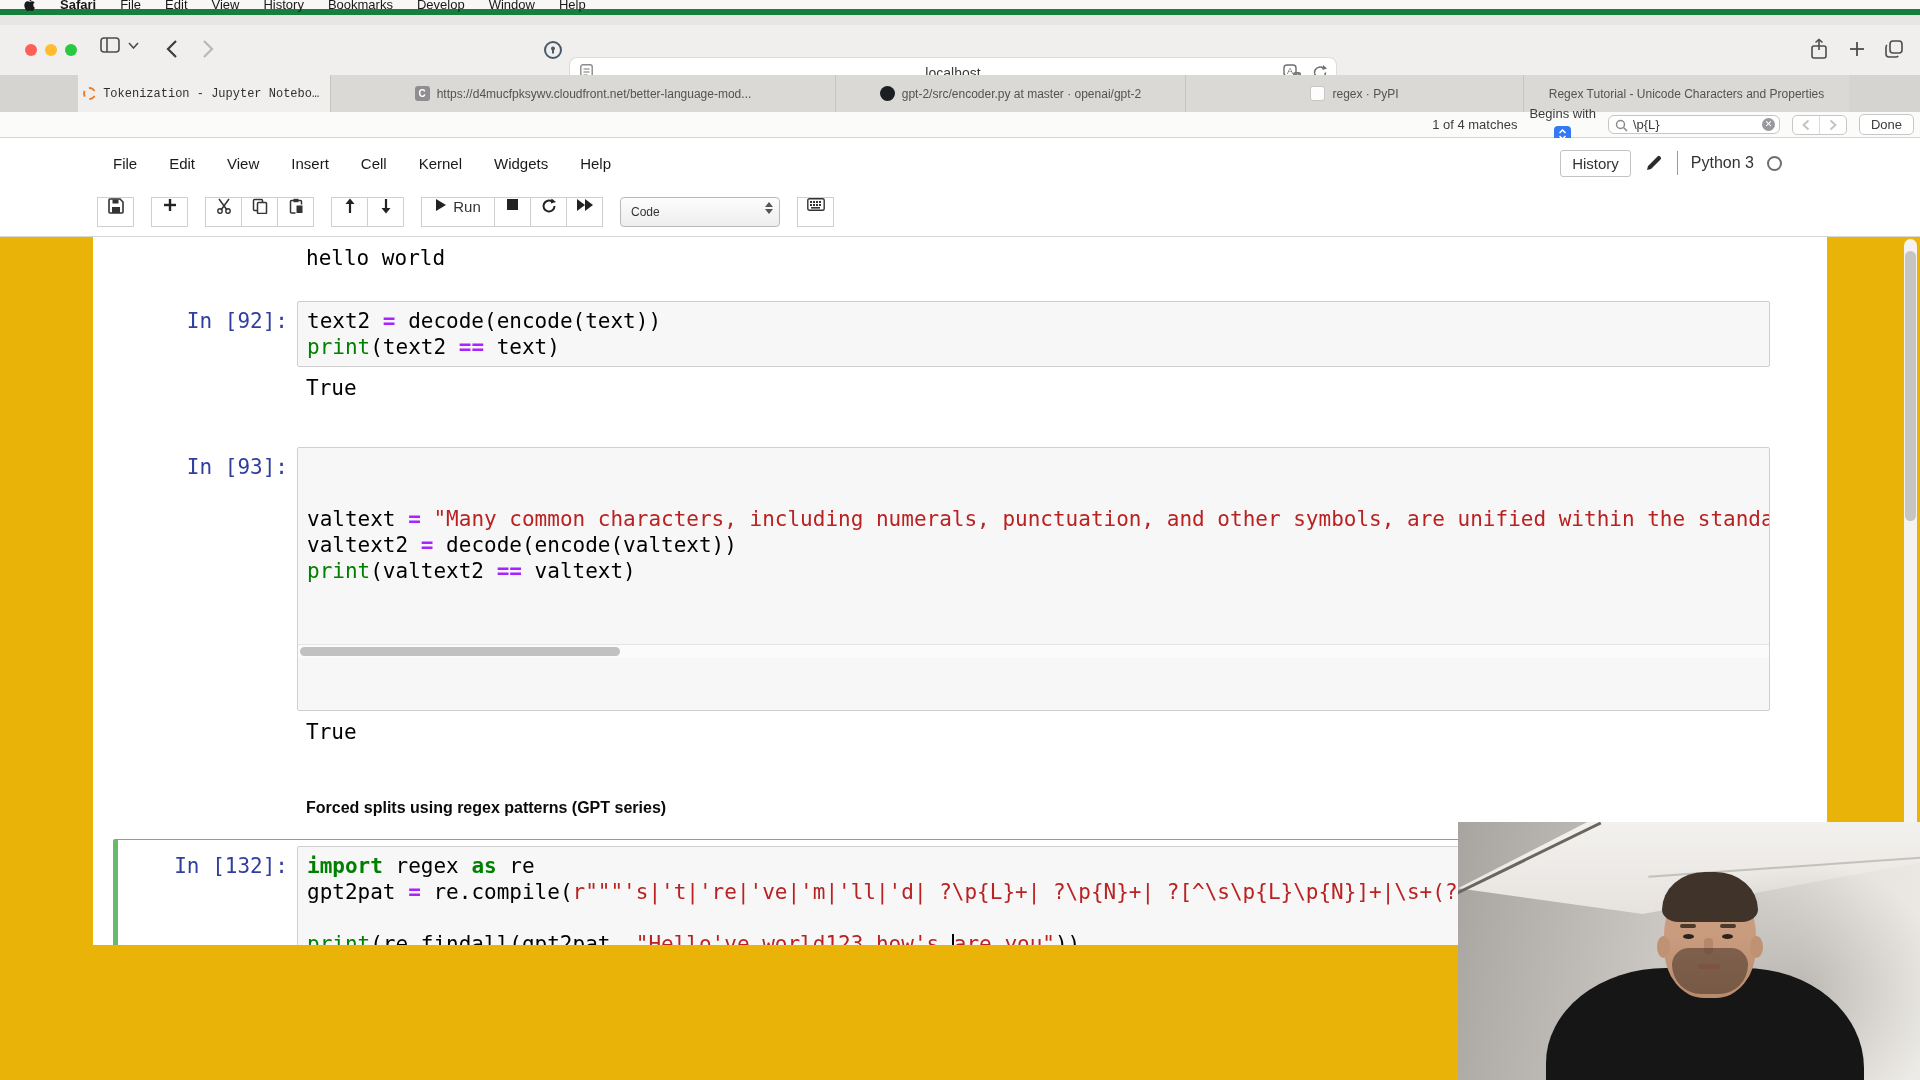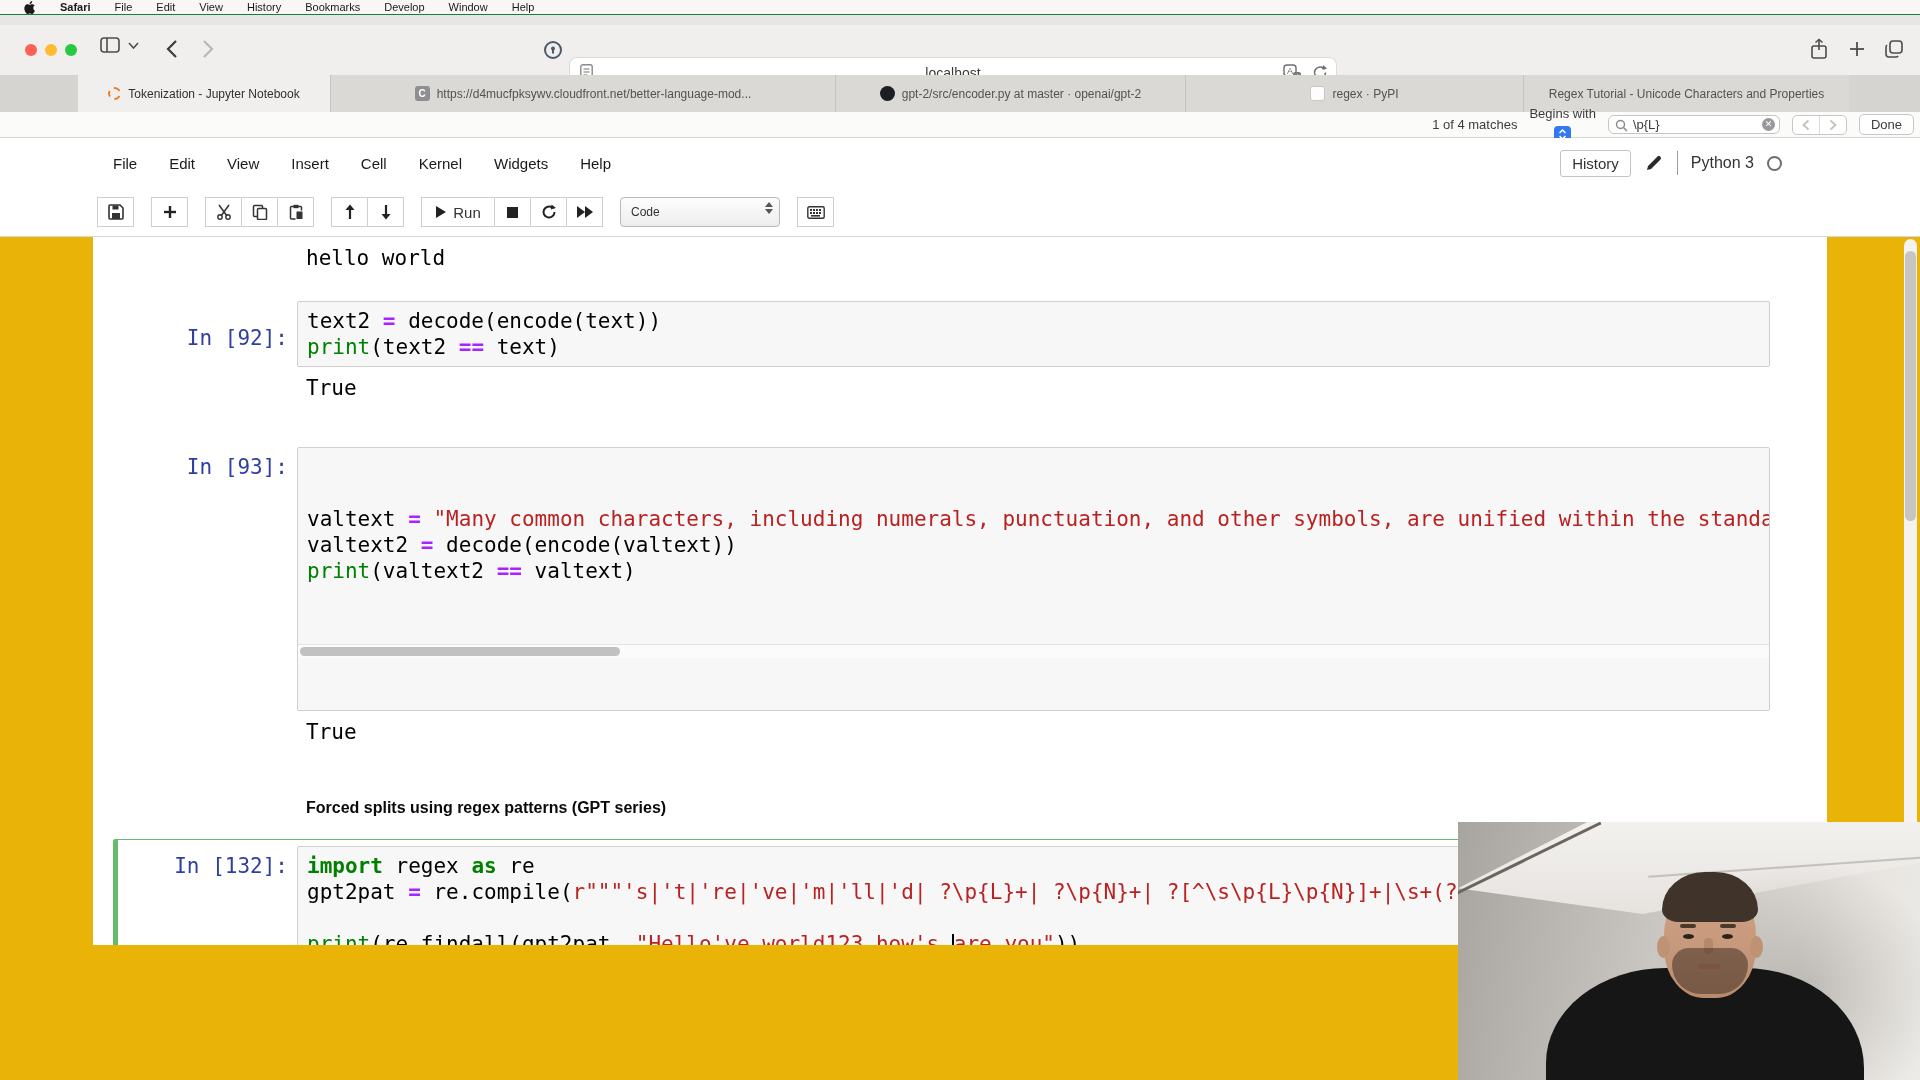--- a/index.html
+++ b/index.html
@@ -2,22 +2,22 @@
 <html><head>
 <meta charset="utf-8">
 <style>
   html,body{margin:0;padding:0;}
   body{width:1920px;height:1080px;overflow:hidden;background:#e7e6e4;
        font-family:"Liberation Sans",sans-serif;-webkit-font-smoothing:antialiased;}
   .screen{position:relative;width:1920px;height:1080px;background:#e7e6e4;}
 
   
   .menubar{position:absolute;left:0;top:0;width:100%;height:15px;background:#f8f7f5;
-           border-bottom:1px solid #15803d;display:flex;align-items:center;gap:24px;
-           padding-left:22px;box-sizing:border-box;font-size:11px;color:#191919;}
+           border-bottom:6px solid #15803d;display:flex;align-items:center;gap:24px;
+           padding-left:22px;box-sizing:border-box;font-size:13px;color:#191919;}
   .menubar .apple{width:14px;height:15px;display:inline-block;}
   .menubar .app{font-weight:bold;}
   .menubar span{white-space:nowrap;}
 
   
   .sftoolbar{position:absolute;left:0;top:25px;width:100%;height:50px;background:#f0efed;
              border-bottom:1px solid #d2d0cd;}
   .tl{position:absolute;top:19px;width:12px;height:12px;border-radius:50%;}
   .tl.red{left:25px;background:#FF5F57;}
   .tl.yellow{left:45px;background:#FEBC2E;}
@@ -29,21 +29,21 @@
   .urlfield .reader{position:absolute;left:10px;top:6px;}
   .urlfield .right-icons{position:absolute;right:8px;top:6px;display:flex;gap:10px;}
 
   
   .tabbar{position:absolute;left:0;top:75px;width:100%;height:37px;background:#d6d4d1;
           border-bottom:1px solid #c2c0bd;}
   .tab{position:absolute;top:0;height:37px;display:flex;align-items:center;justify-content:center;
        gap:7px;font-size:12px;color:#535353;box-sizing:border-box;overflow:hidden;white-space:nowrap;
        background:#dbd9d6;border-left:1px solid #c6c4c1;}
   .tab .lbl{overflow:hidden;text-overflow:ellipsis;max-width:88%;}
-  .tab.active{background:#f0efed;border-left:none;color:#303030;}
+  .tab.active{background:#f0efed;border-left:none;color:#303030;font-family:Liberation Mono, monospace;}
   .fav{flex:0 0 auto;width:15px;height:15px;display:inline-block;}
   .fav.jupyter{width:13px;height:13px;border:2px dashed #ED7B23;border-radius:50%;box-sizing:border-box;}
   .fav.cloudfront{background:#8e8e93;border-radius:3px;color:#fff;font-size:10px;font-weight:bold;
                   text-align:center;line-height:15px;}
   .fav.github{background:#1b1f23;border-radius:50%;}
   .fav.pypi{background:#fdfdfd;border:1px solid #c9c7c4;border-radius:3px;box-sizing:border-box;}
 
   
   .findbar{position:absolute;left:0;top:112px;width:100%;height:26px;background:#fbfbfa;
            border-bottom:1px solid #d8d6d3;display:flex;align-items:center;justify-content:flex-end;
@@ -69,21 +69,21 @@
   .jp-right{margin-left:auto;display:flex;align-items:center;gap:13px;padding-right:138px;font-size:16px;color:#333;}
   .trusted{border:1px solid #c3c3c3;border-radius:3px;padding:4px 11px;font-size:15px;color:#333;}
   .kernel-dot{width:15px;height:15px;border:2px solid #6d6d6d;border-radius:50%;box-sizing:border-box;}
   .vsep{width:1px;height:24px;background:#9c9c9c;}
 
   .jp-toolbar{position:absolute;left:0;top:188px;width:100%;height:49px;background:#ffffff;
               border-bottom:1px solid #d9d8d6;display:flex;align-items:center;gap:17px;
               padding-left:97px;box-sizing:border-box;}
   .btngroup{display:flex;}
   .jbtn{width:37px;height:30px;background:#fff;border:1px solid #cfcfcf;box-sizing:border-box;
-        display:flex;align-items:center;justify-content:center;color:#333;}
+        display:flex;justify-content:center;color:#333;}
   .btngroup .jbtn + .jbtn{margin-left:-1px;}
   .jbtn.run{width:74px;gap:6px;font-size:15px;color:#333;}
   .jsel{width:160px;height:30px;border:1px solid #b9b9b9;border-radius:4px;
         background:linear-gradient(#fdfdfd,#ededed);display:flex;align-items:center;
         font-size:12px;color:#333;padding-left:10px;box-sizing:border-box;position:relative;}
   .jsel .step{position:absolute;right:6px;top:4px;display:flex;flex-direction:column;gap:2px;}
   .arr-up{width:0;height:0;border-left:4px solid transparent;border-right:4px solid transparent;border-bottom:5px solid #555;}
   .arr-dn{width:0;height:0;border-left:4px solid transparent;border-right:4px solid transparent;border-top:5px solid #555;}
 
   
@@ -435,21 +435,21 @@
           </g>
         </svg>
     </div>
   </div>
 
   <div class="jp-body">
     <div class="jp-container">
 
       <div class="outrow mono" style="padding-top:8px;">hello world</div>
 
-      <div class="cell" style="margin-top:24px;align-items:center;">
+      <div class="cell" style="margin-top:24px;">
         <div class="prompt">In [92]:</div>
         <div class="input-area mono"><div class="cm-line"><span class="tok-v">text2 </span><span class="tok-o">=</span><span class="tok-v"> decode(encode(text))</span></div><div class="cm-line"><span class="tok-b">print</span><span class="tok-v">(text2 </span><span class="tok-o">==</span><span class="tok-v"> text)</span></div></div>
       </div>
       <div class="outrow mono" style="margin-top:2px;">True</div>
 
       <div class="cell" style="margin-top:40px;">
         <div class="prompt">In [93]:</div>
         <div class="input-area mono" style="padding-bottom:0;">
           <div><div class="cm-line"><span class="tok-v">valtext </span><span class="tok-o">=</span><span class="tok-v"> </span><span class="tok-s">"Many common characters, including numerals, punctuation, and other symbols, are unified within the standa</span></div><div class="cm-line"><span class="tok-v">valtext2 </span><span class="tok-o">=</span><span class="tok-v"> decode(encode(valtext))</span></div><div class="cm-line"><span class="tok-b">print</span><span class="tok-v">(valtext2 </span><span class="tok-o">==</span><span class="tok-v"> valtext)</span></div></div>
           <div class="hscroll" style="margin-left:-9px;margin-right:-9px;">

